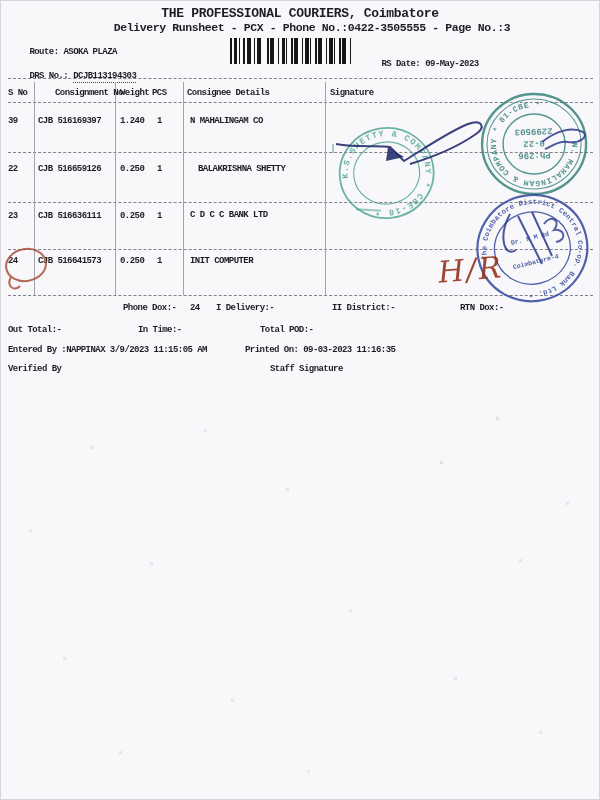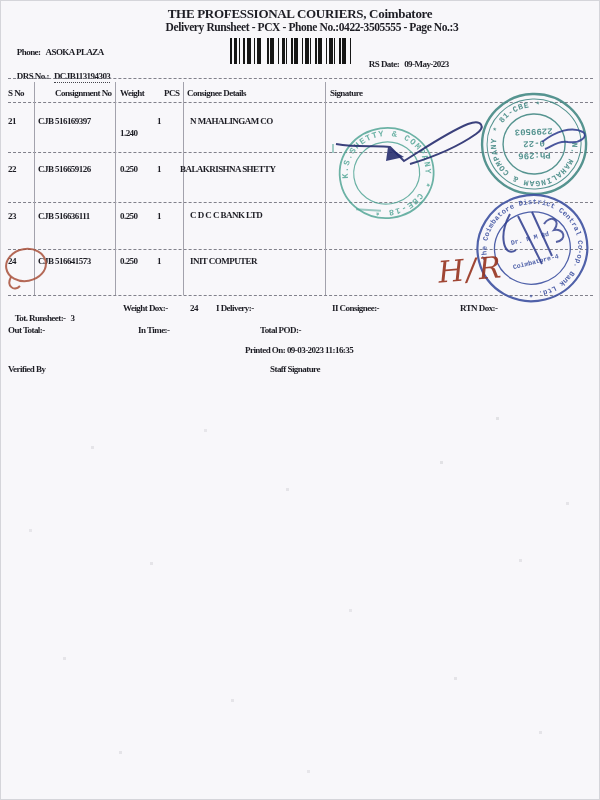--- a/index.html
+++ b/index.html
@@ -3,21 +3,21 @@
 <meta charset="utf-8">
 <style>
   html,body{margin:0;padding:0;background:#e9e9ec;}
   #page{
     position:relative;width:600px;height:800px;overflow:hidden;
     background:#f8f7fa;
     box-shadow:inset 0 0 0 1px #d5d5da;
     font-family:"Liberation Mono","DejaVu Sans Mono",monospace;
     font-weight:700;color:#1d1d24;
   }
-  .abs{position:absolute;white-space:pre;font-family:Liberation Serif, serif;}
+  .abs{position:absolute;white-space:pre;}
   .t13{font-size:13px;letter-spacing:-.3px;}
   .t11{font-size:11.5px;letter-spacing:-.4px;margin-left:12px;}
   .t9{font-size:9px;letter-spacing:-.55px;}
   .center{left:0;width:600px;text-align:center;}
   .val{margin-left:5px;}
   .dotted-u{border-bottom:1px dotted #44444c;padding-bottom:1px;}
   .dash-h{position:absolute;left:8px;width:585px;height:0;border-top:1px dashed #6d6d78;opacity:.85;}
   .vline{position:absolute;width:0;border-left:1px solid #a3a2ac;}
   #barcode{
     position:absolute;left:230px;top:38px;width:121px;height:26px;
@@ -50,21 +50,21 @@
 </style>
 </head>
 <body>
 
 <div id="page">
 
   <div class="abs center t13" style="top:6px">THE PROFESSIONAL COURIERS, Coimbatore</div>
   <div class="abs center t11" style="top:21px">Delivery Runsheet - PCX - Phone No.:0422-3505555 - Page No.:3</div>
 
   <div class="abs t9" style="left:10px;top:37px">
-    <span>Phone:</span><span class="val">ASOKA PLAZA</span>
+    <span>Route:</span><span class="val">ASOKA PLAZA</span>
   </div>
   <div class="abs t9" style="left:10px;top:61px">
     <span>DRS No.:</span><span class="val dotted-u">DCJB113194303</span>
   </div>
 
   <div id="barcode"></div>
 
   <div class="abs t9" style="left:362px;top:49px">
     <span>RS Date:</span><span class="val">09-May-2023</span>
   </div>
@@ -76,69 +76,67 @@
   <div class="dash-h" style="top:249px"></div>
   <div class="dash-h" style="top:295px"></div>
   <div class="vline" style="left:34px;top:82px;height:213px"></div>
   <div class="vline" style="left:115px;top:82px;height:213px"></div>
   <div class="vline" style="left:183px;top:82px;height:213px"></div>
   <div class="vline" style="left:325px;top:82px;height:213px"></div>
 
   <div class="abs t9" style="left:8px;top:88px">S No</div>
   <div class="abs t9" style="left:55px;top:88px">Consignment No</div>
   <div class="abs t9" style="left:120px;top:88px">Weight</div>
-  <div class="abs t9" style="left:164px;top:88px">PCS</div>
+  <div class="abs t9" style="left:152px;top:88px">PCS</div>
   <div class="abs t9" style="left:187px;top:88px">Consignee Details</div>
   <div class="abs t9" style="left:330px;top:88px">Signature</div>
 
   <div>
-    <div class="abs t9" style="left:8px;top:116px">21</div>
+    <div class="abs t9" style="left:8px;top:116px">39</div>
     <div class="abs t9" style="left:38px;top:116px">CJB 516169397</div>
-    <div class="abs t9" style="left:120px;top:128px">1.240</div>
+    <div class="abs t9" style="left:120px;top:116px">1.240</div>
     <div class="abs t9" style="left:157px;top:116px">1</div>
     <div class="abs t9" style="left:190px;top:116px">N MAHALINGAM CO</div>
   </div>
 
   <div>
     <div class="abs t9" style="left:8px;top:164px">22</div>
     <div class="abs t9" style="left:38px;top:164px">CJB 516659126</div>
     <div class="abs t9" style="left:120px;top:164px">0.250</div>
     <div class="abs t9" style="left:157px;top:164px">1</div>
-    <div class="abs t9" style="left:180px;top:164px">BALAKRISHNA SHETTY</div>
+    <div class="abs t9" style="left:198px;top:164px">BALAKRISHNA SHETTY</div>
   </div>
 
   <div>
     <div class="abs t9" style="left:8px;top:211px">23</div>
     <div class="abs t9" style="left:38px;top:211px">CJB 516636111</div>
     <div class="abs t9" style="left:120px;top:211px">0.250</div>
     <div class="abs t9" style="left:157px;top:211px">1</div>
     <div class="abs t9" style="left:190px;top:210px">C D C C BANK LTD</div>
   </div>
 
   <div>
     <div class="abs t9" style="left:8px;top:256px">24</div>
     <div class="abs t9" style="left:38px;top:256px">CJB 516641573</div>
     <div class="abs t9" style="left:120px;top:256px">0.250</div>
     <div class="abs t9" style="left:157px;top:256px">1</div>
     <div class="abs t9" style="left:190px;top:256px">INIT COMPUTER</div>
   </div>
 
-  <div class="abs t9" style="left:8px;top:303px">
-    <span>Tot. Runsheet:-</span><span class="val">3</span>
-  </div>
-  <div class="abs t9" style="left:123px;top:303px">Weight Dox:-</div>
+  <div class="abs t9" style="left:123px;top:303px">Phone Dox:-</div>
   <div class="abs t9" style="left:190px;top:303px">24</div>
   <div class="abs t9" style="left:216px;top:303px">I Delivery:-</div>
-  <div class="abs t9" style="left:332px;top:303px">II Consignee:-</div>
+  <div class="abs t9" style="left:332px;top:303px">II District:-</div>
   <div class="abs t9" style="left:460px;top:303px">RTN Dox:-</div>
 
   <div class="abs t9" style="left:8px;top:325px">Out Total:-</div>
   <div class="abs t9" style="left:138px;top:325px">In Time:-</div>
   <div class="abs t9" style="left:260px;top:325px">Total POD:-</div>
 
+  <div class="abs t9" style="left:8px;top:345px">Entered By :NAPPINAX 3/9/2023 11:15:05 AM</div>
   <div class="abs t9" style="left:245px;top:345px">Printed On: 09-03-2023 11:16:35</div>
   <div class="abs t9" style="left:8px;top:364px">Verified By</div>
   <div class="abs t9" style="left:270px;top:364px">Staff Signature</div>
 
   <div class="stamp" style="left:336px;top:124px;transform:rotate(-8deg);opacity:.8">
     <svg width="102" height="98" viewBox="0 0 102 98">
       <ellipse cx="51" cy="49" rx="47" ry="45" fill="none" stroke="#4aa291" stroke-width="1.8"></ellipse>
       <ellipse cx="51" cy="49" rx="33" ry="31" fill="none" stroke="#4aa291" stroke-width="1.2"></ellipse>
       <defs>
           <path id="gring" d="M 12,49 A 39,37 0 1 1 12,49.02"></path>

